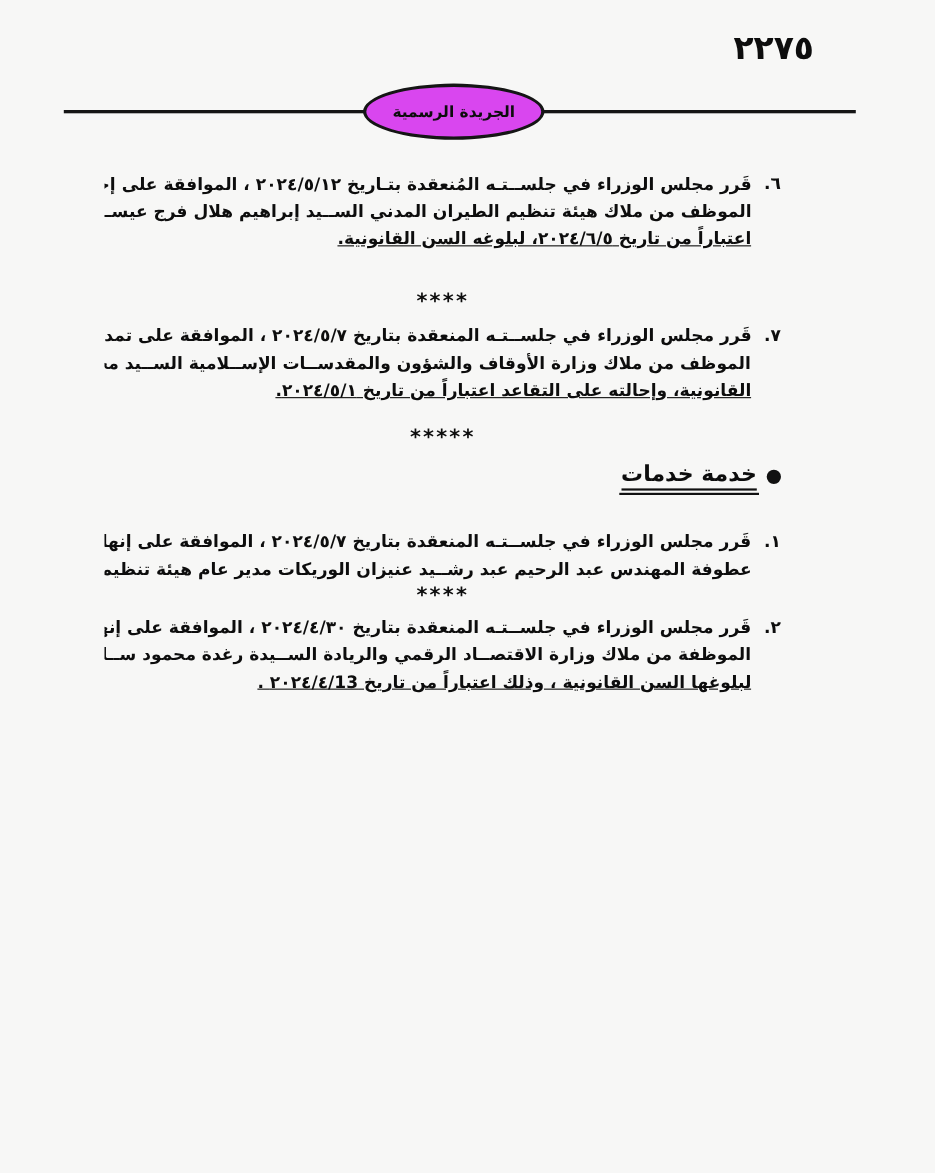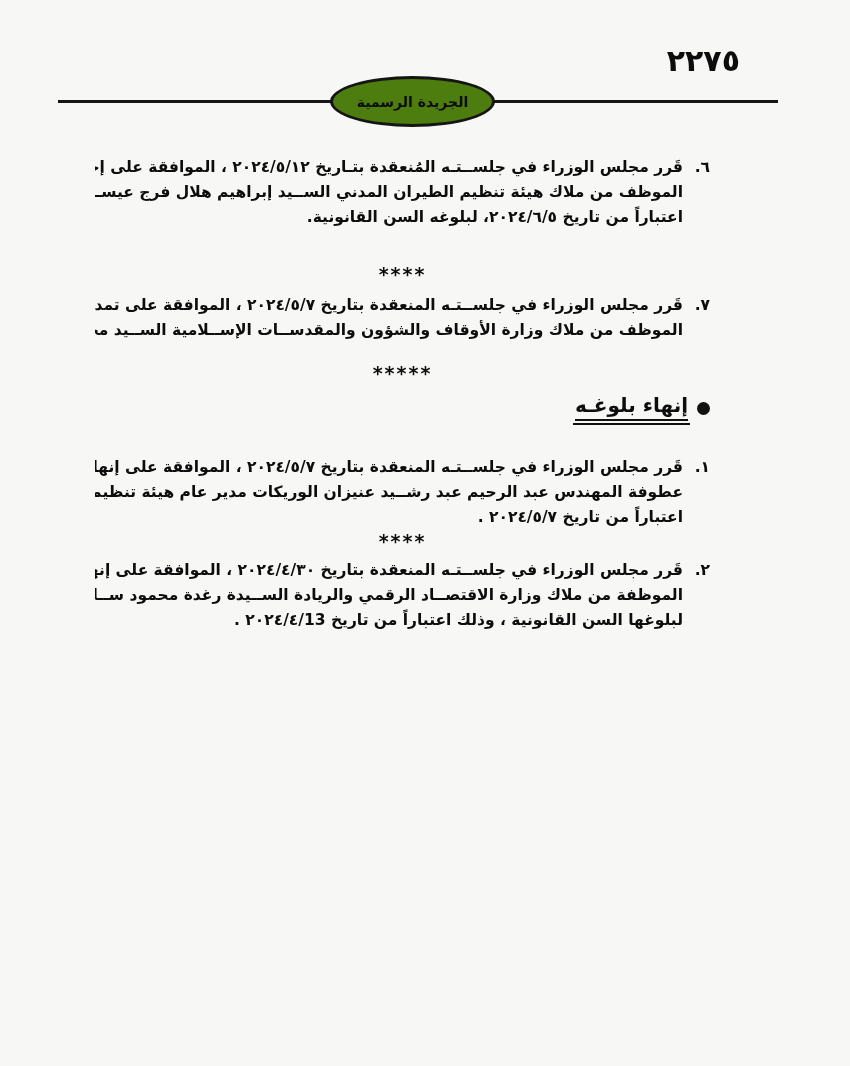--- a/index.html
+++ b/index.html
@@ -5,49 +5,49 @@
   * { margin:0; padding:0; box-sizing:border-box; }
   html,body { background:#f7f7f6; }
   body {
     width:850px; height:1066px; position:relative; overflow:hidden;
     font-family:"DejaVu Sans", sans-serif; color:#0d0d0d;
   }
   .page { position:absolute; inset:0; direction:rtl; }
 
   
   .page-number {
-    position:absolute; top:44px; right:110px;
+    position:absolute; top:28px; right:110px;
     font-size:30px; font-weight:bold; letter-spacing:4px;
     direction:rtl; line-height:34px;
   }
   .header-rule {
     position:absolute; top:100px; left:58px; width:720px; height:3px;
     background:#151515;
   }
   .gazette-ellipse {
     position:absolute; top:76px; left:330px; width:165px; height:51px;
-    border:3px solid #151515; border-radius:50%; background:#4d7c0f;
+    border:3px solid #151515; border-radius:50%; background:#d946ef;
     display:flex; align-items:center; justify-content:center;
     font-size:14px; font-weight:bold; z-index:2;
   }
 
   
   .content {
     position:absolute; top:155px; right:140px; width:615px;
     font-size:15.5px; font-weight:bold; line-height:25px;
   }
   .decision { position:relative; padding-right:27px; direction:rtl; }
   .decision .num {
     position:absolute; right:0; top:0; line-height:25px; direction:rtl;
   }
   .line {
     height:25px; line-height:25px; white-space:nowrap; overflow:hidden;
     direction:rtl; text-align:justify; text-align-last:justify;
   }
-  .line.last { text-align:left; text-align-last:right; }
+  .line.last { text-align:left; text-align-last:right;text-decoration:underline; }
 
   .sep {
     text-align:center; font-size:19px; letter-spacing:2px;
     line-height:25px; height:25px; font-weight:bold; direction:ltr;
   }
   .sep1 { margin-top:32px; }
   .sep2 { margin-top:18px; }
   .sep3 { height:22px; line-height:22px; }
 
   .d7 { margin-top:6px; }
@@ -91,34 +91,34 @@
       <div class="line">الموظف من ملاك هيئة تنظيم الطيران المدني الســيد إبراهيم هلال فرج عيســى على التقاعد</div>
       <div class="line last">اعتباراً من تاريخ ٢٠٢٤/٦/٥، لبلوغه السن القانونية.</div>
     </div>
 
     <div class="sep sep1">****</div>
 
     <div class="decision d7">
       <span class="num">٧.</span>
       <div class="line">قَرر مجلس الوزراء في جلســتـه المنعقدة بتاريخ ٢٠٢٤/٥/٧ ، الموافقة على تمديد خدمة</div>
       <div class="line">الموظف من ملاك وزارة الأوقاف والشؤون والمقدســات الإســلامية الســيد محمود علي عطا</div>
+      <div class="line last">القانونية، وإحالته على التقاعد اعتباراً من تاريخ ٢٠٢٤/٥/١.</div>
     </div>
 
     <div class="sep sep2">*****</div>
 
     <div class="section-header">
       <span class="bullet"></span>
-      <span class="section-title">إنهاء بلوغـه</span>
+      <span class="section-title">خدمة خدمات</span>
     </div>
 
     <div class="decision d1">
       <span class="num">١.</span>
       <div class="line">قَرر مجلس الوزراء في جلســتـه المنعقدة بتاريخ ٢٠٢٤/٥/٧ ، الموافقة على إنهاء خدمة</div>
       <div class="line">عطوفة المهندس عبد الرحيم عبد رشــيد عنيزان الوريكات مدير عام هيئة تنظيم النقل البري</div>
-      <div class="line last">اعتباراً من تاريخ ٢٠٢٤/٥/٧ .</div>
     </div>
 
     <div class="sep sep3">****</div>
 
     <div class="decision d2">
       <span class="num">٢.</span>
       <div class="line">قَرر مجلس الوزراء في جلســتـه المنعقدة بتاريخ ٢٠٢٤/٤/٣٠ ، الموافقة على إنهاء خدمة</div>
       <div class="line">الموظفة من ملاك وزارة الاقتصــاد الرقمي والريادة الســيدة رغدة محمود ســليمان عيســى</div>
       <div class="line last">لبلوغها السن القانونية ، وذلك اعتباراً من تاريخ ٢٠٢٤/٤/13 .</div>
     </div>

